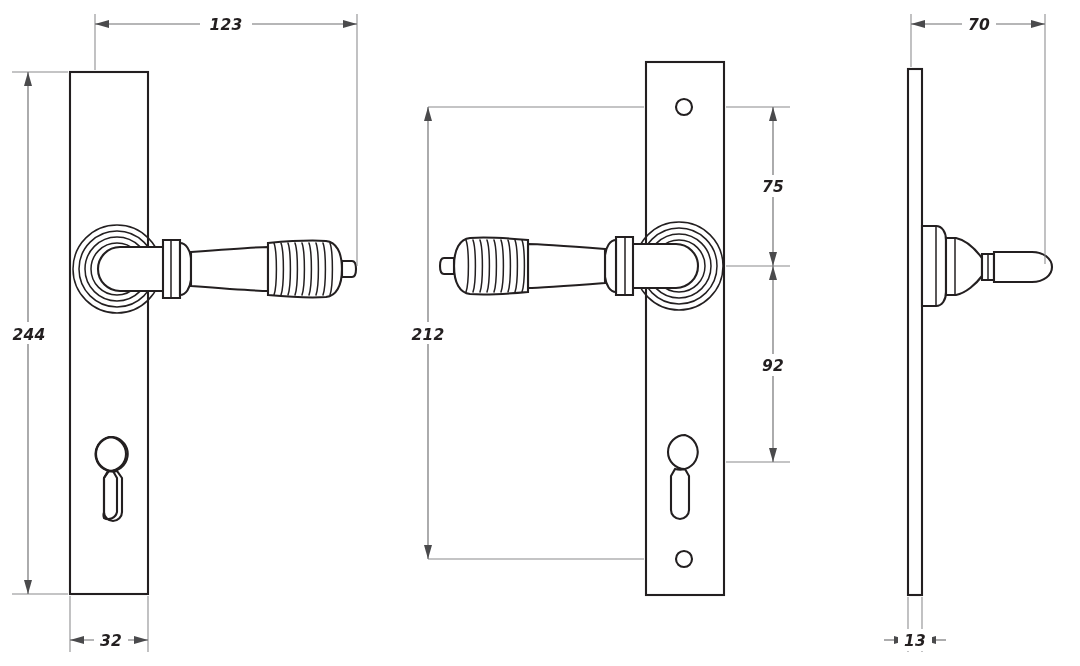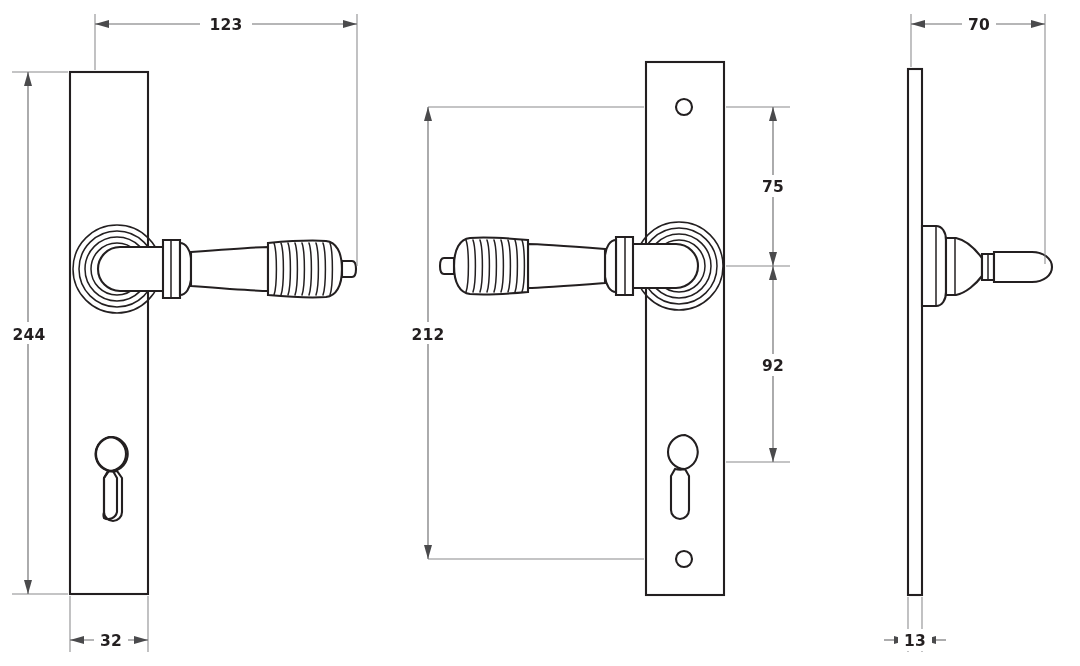--- a/index.html
+++ b/index.html
@@ -9,20 +9,21 @@
   }
   body {
     font-family: "DejaVu Sans", sans-serif;
   }
   #drawing-root {
     position: relative;
     width: 1080px;
     height: 666px;
     background: #ffffff;
     overflow: hidden;
+    font-style: italic;
   }
   svg.cad {
     display: block;
     width: 1080px;
     height: 666px;
   }
   .obj-line {
     fill: none;
     stroke: #231f20;
     stroke-width: 2.1;

